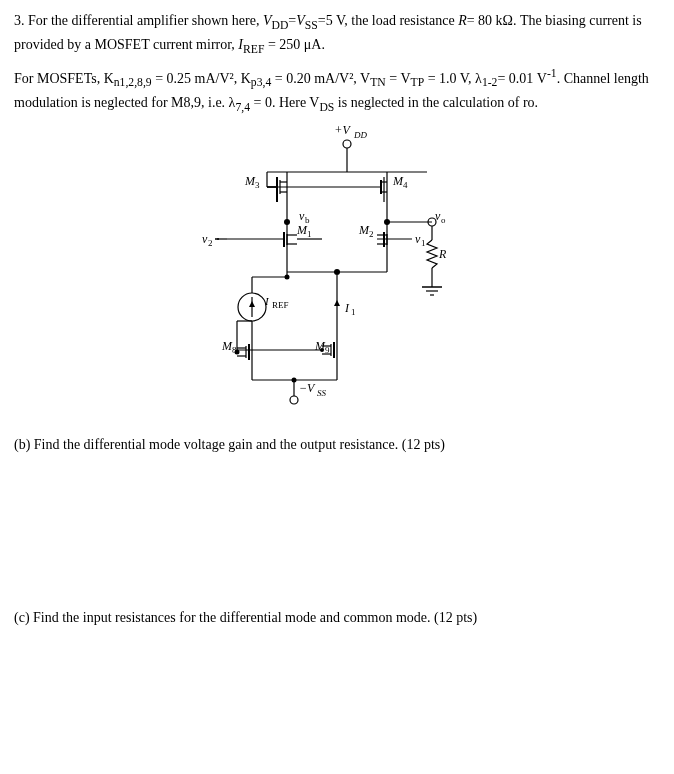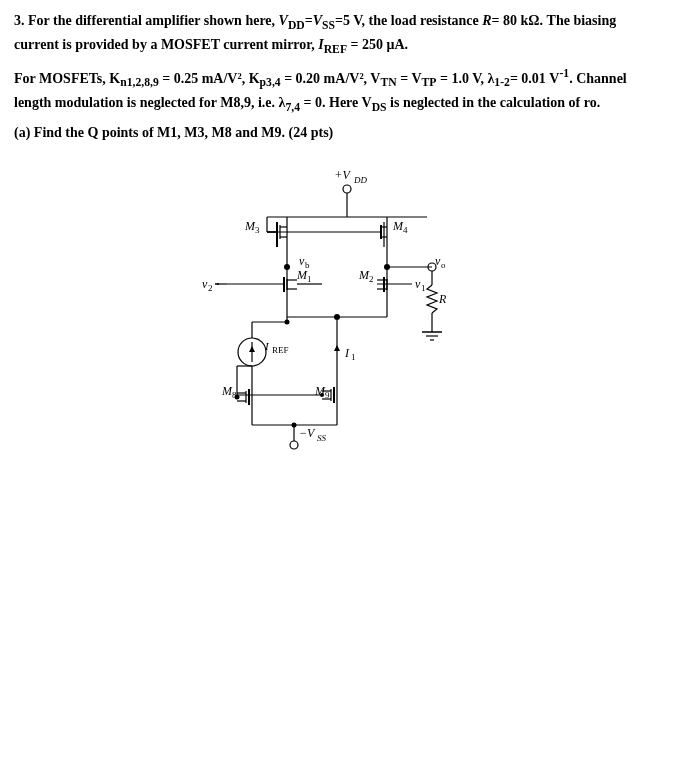--- a/index.html
+++ b/index.html
@@ -7,22 +7,21 @@
       width: 674px;
       min-height: 774px;
       background: #fff;
       font-family: "Times New Roman", Times, serif;
       font-size: 14px;
       color: #000;
       padding: 10px 14px;
     }
     .problem-text {
       line-height: 1.5;
-      margin-bottom: 24px;
-      font-weight: bold;
+      margin-bottom: 6px;
     }
     .problem-text p {
       margin-bottom: 6px;
     }
     .circuit-container {
       display: flex;
       justify-content: center;
       margin: 6px 0 10px 0;
       position: relative;
       width: 100%;
@@ -44,23 +43,20 @@
 </head>
 <body>
 
 <div class="problem-text">
   <p>
     3. For the differential amplifier shown here, <i>V</i><sub>DD</sub>=<i>V</i><sub>SS</sub>=5 V, the load resistance <i>R</i>= 80 kΩ.  The biasing current is provided by a MOSFET current mirror, <i>I</i><sub>REF</sub> = 250 μA.
   </p>
   <p>
     For MOSFETs, K<sub>n1,2,8,9</sub> = 0.25 mA/V², K<sub>p3,4</sub> = 0.20 mA/V², V<sub>TN</sub> = V<sub>TP</sub> = 1.0 V, λ<sub>1-2</sub>= 0.01 V<sup>-1</sup>. Channel length modulation is neglected for M8,9, i.e. λ<sub>7,4</sub> = 0. Here V<sub>DS</sub> is neglected in the calculation of ro.
   </p>
-  <p>
-    (a) Find the Q points of M1, M3, M8 and M9. (24 pts)
-  </p>
 </div>
 
 <div class="circuit-container">
   <svg width="340" height="300" viewBox="0 0 340 300">
 
     <text x="175" y="12" text-anchor="middle" font-size="12" font-style="italic">+V</text>
     <text x="187" y="16" text-anchor="start" font-size="9" font-style="italic">DD</text>
 
     <circle cx="180" cy="22" r="4" fill="none" stroke="#000" stroke-width="1.2"></circle>
 
@@ -226,18 +222,20 @@
     <line x1="127" y1="270" x2="127" y2="274" stroke="#000" stroke-width="1.2"></line>
 
     <circle cx="220" cy="100" r="3" fill="#000"></circle>
 
     <text x="132" y="98" font-size="12" font-style="italic">v</text>
     <text x="138" y="101" font-size="9">b</text>
   </svg>
 </div>
 
 <div class="part-b">
+  <p>(b) Find the differential mode voltage gain and the output resistance. (12 pts)</p>
   <div class="answer-space"></div>
 </div>
 
 <div class="part-c">
+  <p>(c) Find the input resistances for the differential mode and common mode.  (12 pts)</p>
   <div class="answer-space-small"></div>
 </div>
 
 </body></html>

